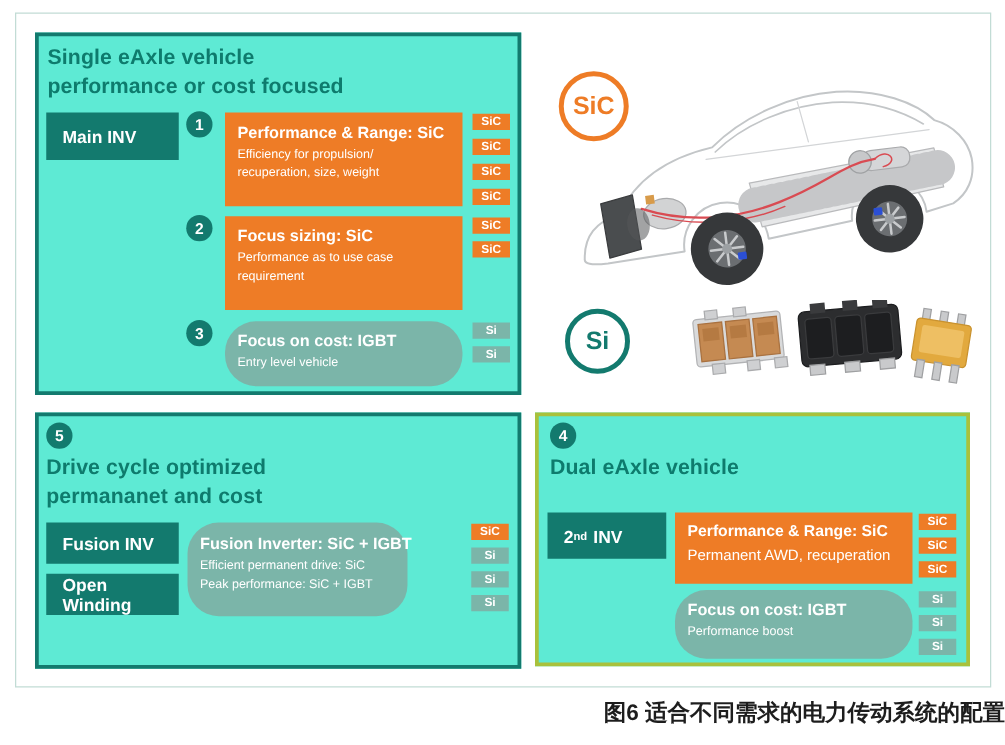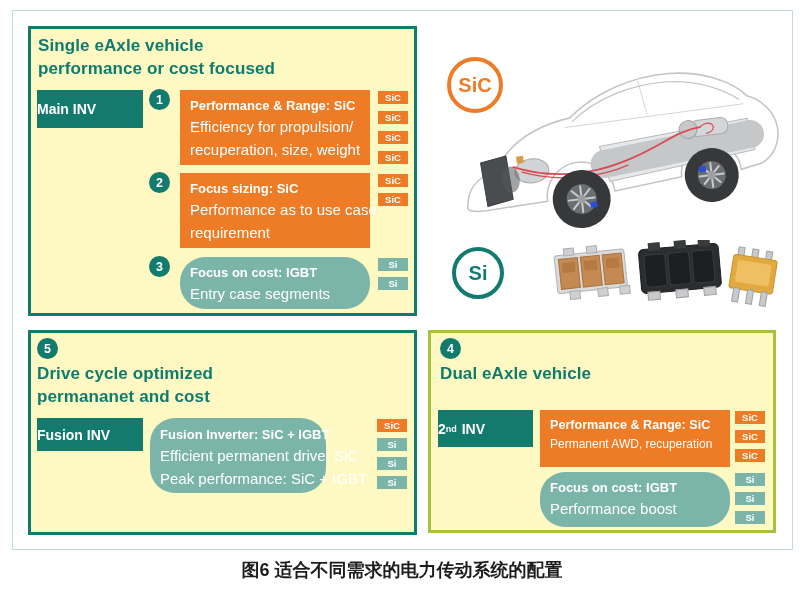--- a/index.html
+++ b/index.html
@@ -2,44 +2,44 @@
 <html><head>
 <meta charset="utf-8">
 <style>
   html,body{margin:0;padding:0;background:#fff;}
   .stage{
     position:relative;width:804px;height:596px;background:#ffffff;overflow:hidden;
     font-family:"Liberation Sans",sans-serif;
   }
   .outer-frame{position:absolute;left:12px;top:10px;width:781px;height:540px;
     border:1px solid #c2dcd5;box-sizing:border-box;}
-  .panel{position:absolute;background:#fef9c3;border:3px solid #137A6E;box-sizing:border-box;}
+  .panel{position:absolute;background:#5eead4;border:3px solid #137A6E;box-sizing:border-box;}
   .panel.lime{border-color:#A9C13C;}
   .ptitle{position:absolute;color:#0E7B6D;font-size:17px;font-weight:bold;
     line-height:1.35;white-space:nowrap;letter-spacing:.1px;}
   .btn-teal{position:absolute;background:#137A6E;color:#fff;font-weight:bold;font-size:14px;
-    display:flex;align-items:center;box-sizing:border-box;}
+    display:flex;align-items:center;padding-left:13px;box-sizing:border-box;}
   .btn-teal sup{font-size:9px;line-height:0;margin:0 1px 0 0;}
   .numcircle{position:absolute;width:21px;height:21px;border-radius:50%;background:#137A6E;
     color:#fff;font-size:12.5px;font-weight:bold;display:flex;align-items:center;justify-content:center;}
   .infobox{position:absolute;color:#fff;padding:8px 10px;box-sizing:border-box;}
   .infobox.orange{background:#EE7C26;}
   .infobox.muted{background:#7BB5A9;border-radius:25px;}
   .infobox .hd{font-weight:bold;font-size:13px;margin-bottom:3px;white-space:nowrap;}
-  .infobox .bd{font-size:15px;line-height:1.5;white-space:nowrap;}
+  .infobox .bd{font-size:10px;line-height:1.5;white-space:nowrap;}
   .tagstack{position:absolute;display:flex;flex-direction:column;}
   .tag{width:30px;height:13px;color:#fff;font-size:9.5px;font-weight:bold;
     display:flex;align-items:center;justify-content:center;flex:none;}
   .tag.orange{background:#EE7C26;}
   .tag.muted{background:#7BB5A9;}
   .legend-circle{position:absolute;border-radius:50%;background:#fff;box-sizing:border-box;
     display:flex;align-items:center;justify-content:center;font-weight:bold;font-size:20px;}
   .legend-circle.sic{left:447px;top:57px;width:56px;height:56px;border:4px solid #EE7C26;color:#EE7C26;}
   .legend-circle.si{left:452px;top:247px;width:52px;height:52px;border:4px solid #137A6E;color:#137A6E;}
-  .caption{position:absolute;left:0;top:558px;width:100%;text-align:center;
+  .caption{position:absolute;left:0;top:558px;width:100%;text-align:right;
     color:#1d1d1d;font-size:18px;font-weight:bold;}
   svg{position:absolute;}
 </style>
 </head>
 <body>
 
 <div class="stage">
 
   <div class="outer-frame"></div>
 
@@ -73,21 +73,21 @@
       <div class="bd">requirement</div>
     </div>
     <div class="tagstack" style="left:347px;top:145px;gap:6px;">
       <div class="tag orange">SiC</div>
       <div class="tag orange">SiC</div>
     </div>
 
     <div class="numcircle" style="left:118px;top:227px;">3</div>
     <div class="infobox muted" style="left:149px;top:228px;width:190px;height:52px;">
       <div class="hd">Focus on cost: IGBT</div>
-      <div class="bd">Entry case segments</div>
+      <div class="bd">Entry level vehicle</div>
     </div>
     <div class="tagstack" style="left:347px;top:229px;gap:6px;">
       <div class="tag muted">Si</div>
       <div class="tag muted">Si</div>
     </div>
   </div>
 
   <div class="legend-circle sic">
     <span>SiC</span>
   </div>
@@ -186,20 +186,23 @@
   <div class="panel" style="left:28px;top:330px;width:389px;height:205px;">
     <div class="numcircle" style="left:6px;top:5px;">5</div>
     <div class="ptitle" style="left:6px;top:30px;">
       <div>Drive cycle optimized</div>
       <div>permananet and cost</div>
     </div>
 
     <div class="btn-teal" style="left:6px;top:85px;width:106px;height:33px;">
       <span>Fusion INV</span>
     </div>
+    <div class="btn-teal" style="left:6px;top:126px;width:106px;height:33px;">
+      <span>Open Winding</span>
+    </div>
 
     <div class="infobox muted" style="left:119px;top:85px;width:176px;height:75px;padding-top:9px;">
       <div class="hd">Fusion Inverter: SiC + IGBT</div>
       <div class="bd">Efficient permanent drive: SiC</div>
       <div class="bd">Peak performance: SiC + IGBT</div>
     </div>
     <div class="tagstack" style="left:346px;top:86px;gap:6px;">
       <div class="tag orange">SiC</div>
       <div class="tag muted">Si</div>
       <div class="tag muted">Si</div>

